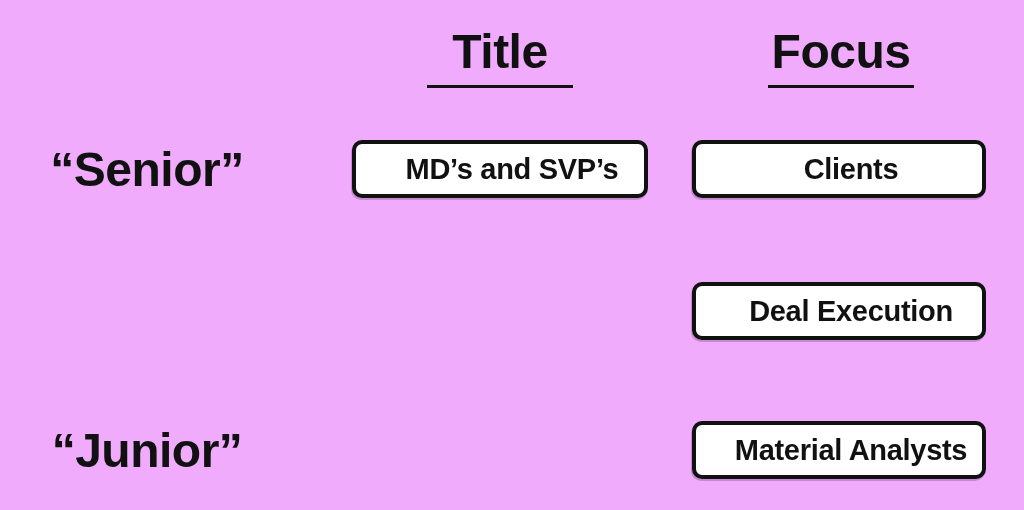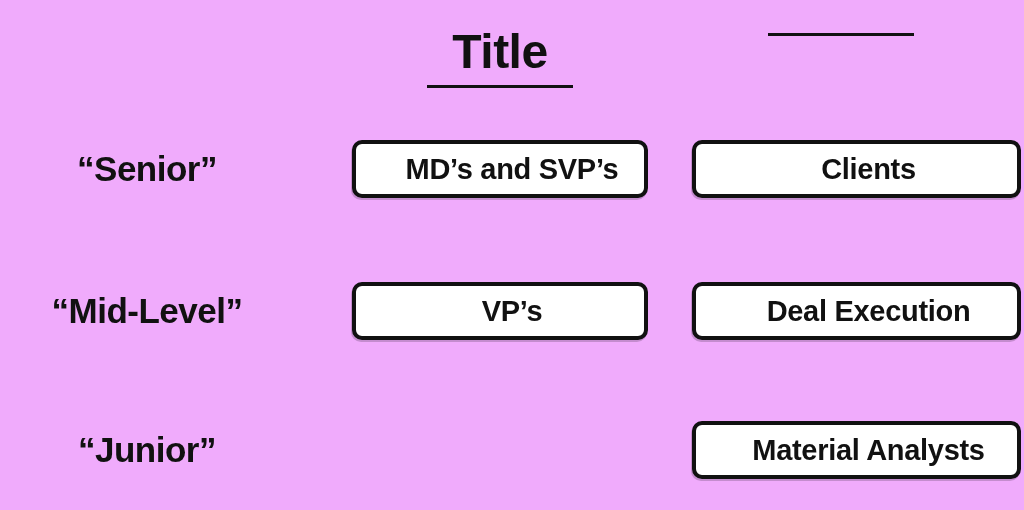--- a/index.html
+++ b/index.html
@@ -47,21 +47,21 @@
     align-items: center;
   }
   .row-1 { top: 140px; }
   .row-2 { top: 282px; }
   .row-3 { top: 421px; }
   .row-label {
     position: absolute;
     left: 0;
     width: 294px;
     text-align: center;
-    font-size: 35px;
+    font-size: 48px;
     font-weight: bold;
     letter-spacing: -0.5px;
     white-space: nowrap;
   }
   .cell-box {
     position: absolute;
     top: 0;
     height: 58px;
     box-sizing: border-box;
     border: 4px solid #111111;
@@ -73,50 +73,47 @@
     box-shadow: -1px 2px 0 rgba(0,0,0,0.18);
     padding-left: 24px;
   }
   .cell-box span {
     font-size: 29px;
     font-weight: bold;
     white-space: nowrap;
     letter-spacing: -0.3px;
   }
   .box-title { left: 352px; width: 296px; }
-  .box-focus { left: 692px; width: 329px; }
+  .box-focus { left: 692px; width: 294px; }
 </style>
 </head>
 <body>
 
 <div class="canvas">
 
   <div class="col-header hdr-title">
     <span class="hdr-text">Title</span>
     <div class="hdr-underline"></div>
   </div>
   <div class="col-header hdr-focus">
+    <span class="hdr-text">Focus</span>
     <div class="hdr-underline"></div>
   </div>
 
   <div class="row row-1">
     <div class="row-label">“Senior”</div>
     <div class="cell-box box-title">
       <span>MD’s and SVP’s</span>
     </div>
     <div class="cell-box box-focus">
       <span>Clients</span>
     </div>
   </div>
 
   <div class="row row-2">
-    <div class="row-label">“Mid-Level”</div>
-    <div class="cell-box box-title">
-      <span>VP’s</span>
-    </div>
     <div class="cell-box box-focus">
       <span>Deal Execution</span>
     </div>
   </div>
 
   <div class="row row-3">
     <div class="row-label">“Junior”</div>
     <div class="cell-box box-focus">
       <span>Material Analysts</span>
     </div>

